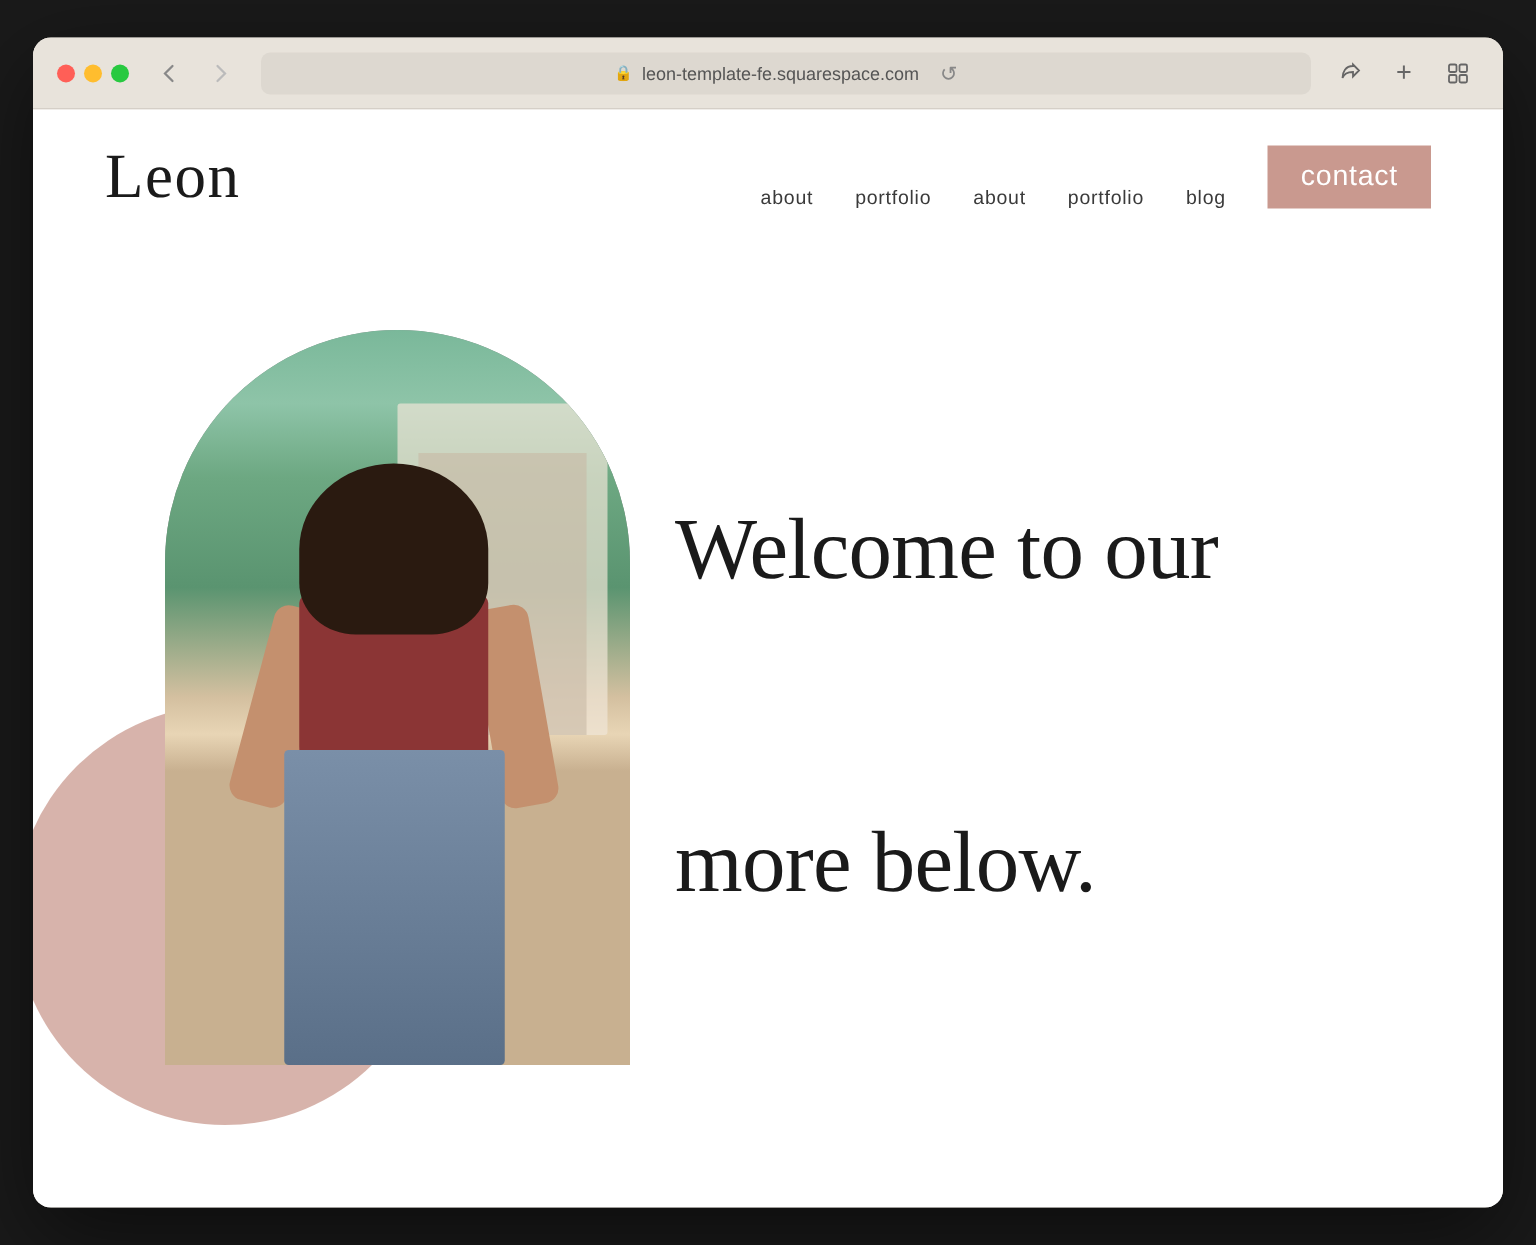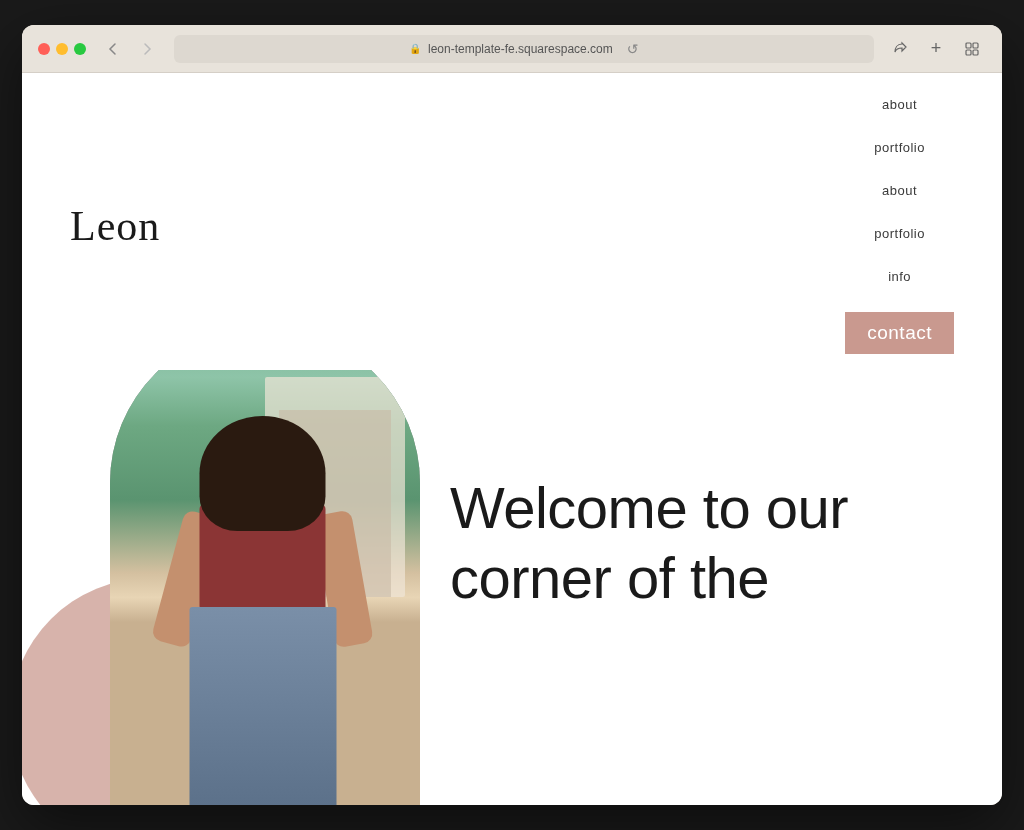--- a/index.html
+++ b/index.html
@@ -128,23 +128,22 @@
       font-family: 'Brush Script MT', cursive, Georgia;
       font-size: 42px;
       color: #1a1a1a;
       font-weight: normal;
       letter-spacing: 1px;
       line-height: 1;
     }
 
     .site-nav {
       display: flex;
-      align-items: center;
+      align-items: flex-end;
       gap: 28px;
-      flex-direction: column;
     }
 
     .nav-link {
       font-size: 13px;
       color: #3a3a3a;
       text-decoration: none;
       letter-spacing: 0.5px;
       font-weight: 400;
       cursor: pointer;
     }
@@ -206,21 +205,21 @@
 
     
     .hero-text {
       flex: 1;
       display: flex;
       flex-direction: column;
       justify-content: center;
     }
 
     .hero-headline {
-      font-family: Liberation Sans, sans-serif;
+      font-family: Liberation Serif, serif;
       font-size: 58px;
       font-weight: 400;
       color: #1a1a1a;
       line-height: 1.2;
       letter-spacing: -0.5px;
     }
 
     
     .photo-art {
       width: 100%;
@@ -386,21 +385,21 @@
 
   <div class="website">
 
     <header class="site-header">
       <div class="site-logo">Leon</div>
       <nav class="site-nav">
         <a class="nav-link">about</a>
         <a class="nav-link">portfolio</a>
         <a class="nav-link">about</a>
         <a class="nav-link">portfolio</a>
-        <a class="nav-link">info</a>
+        <a class="nav-link">blog</a>
         <button class="nav-contact">contact</button>
       </nav>
     </header>
 
     <section class="hero">
 
       <div class="hero-image-container">
 
         <div class="pink-circle"></div>
 
@@ -425,19 +424,20 @@
 
               <div class="person-jeans"></div>
             </div>
           </div>
         </div>
       </div>
 
       <div class="hero-text">
         <h1 class="hero-headline">
           <span>Welcome to our</span><br>
-          <span>corner of the</span><br>
           <br>
+          <br>
+          <span>more below.</span>
         </h1>
       </div>
     </section>
   </div>
 </div>
 
 </body></html>

